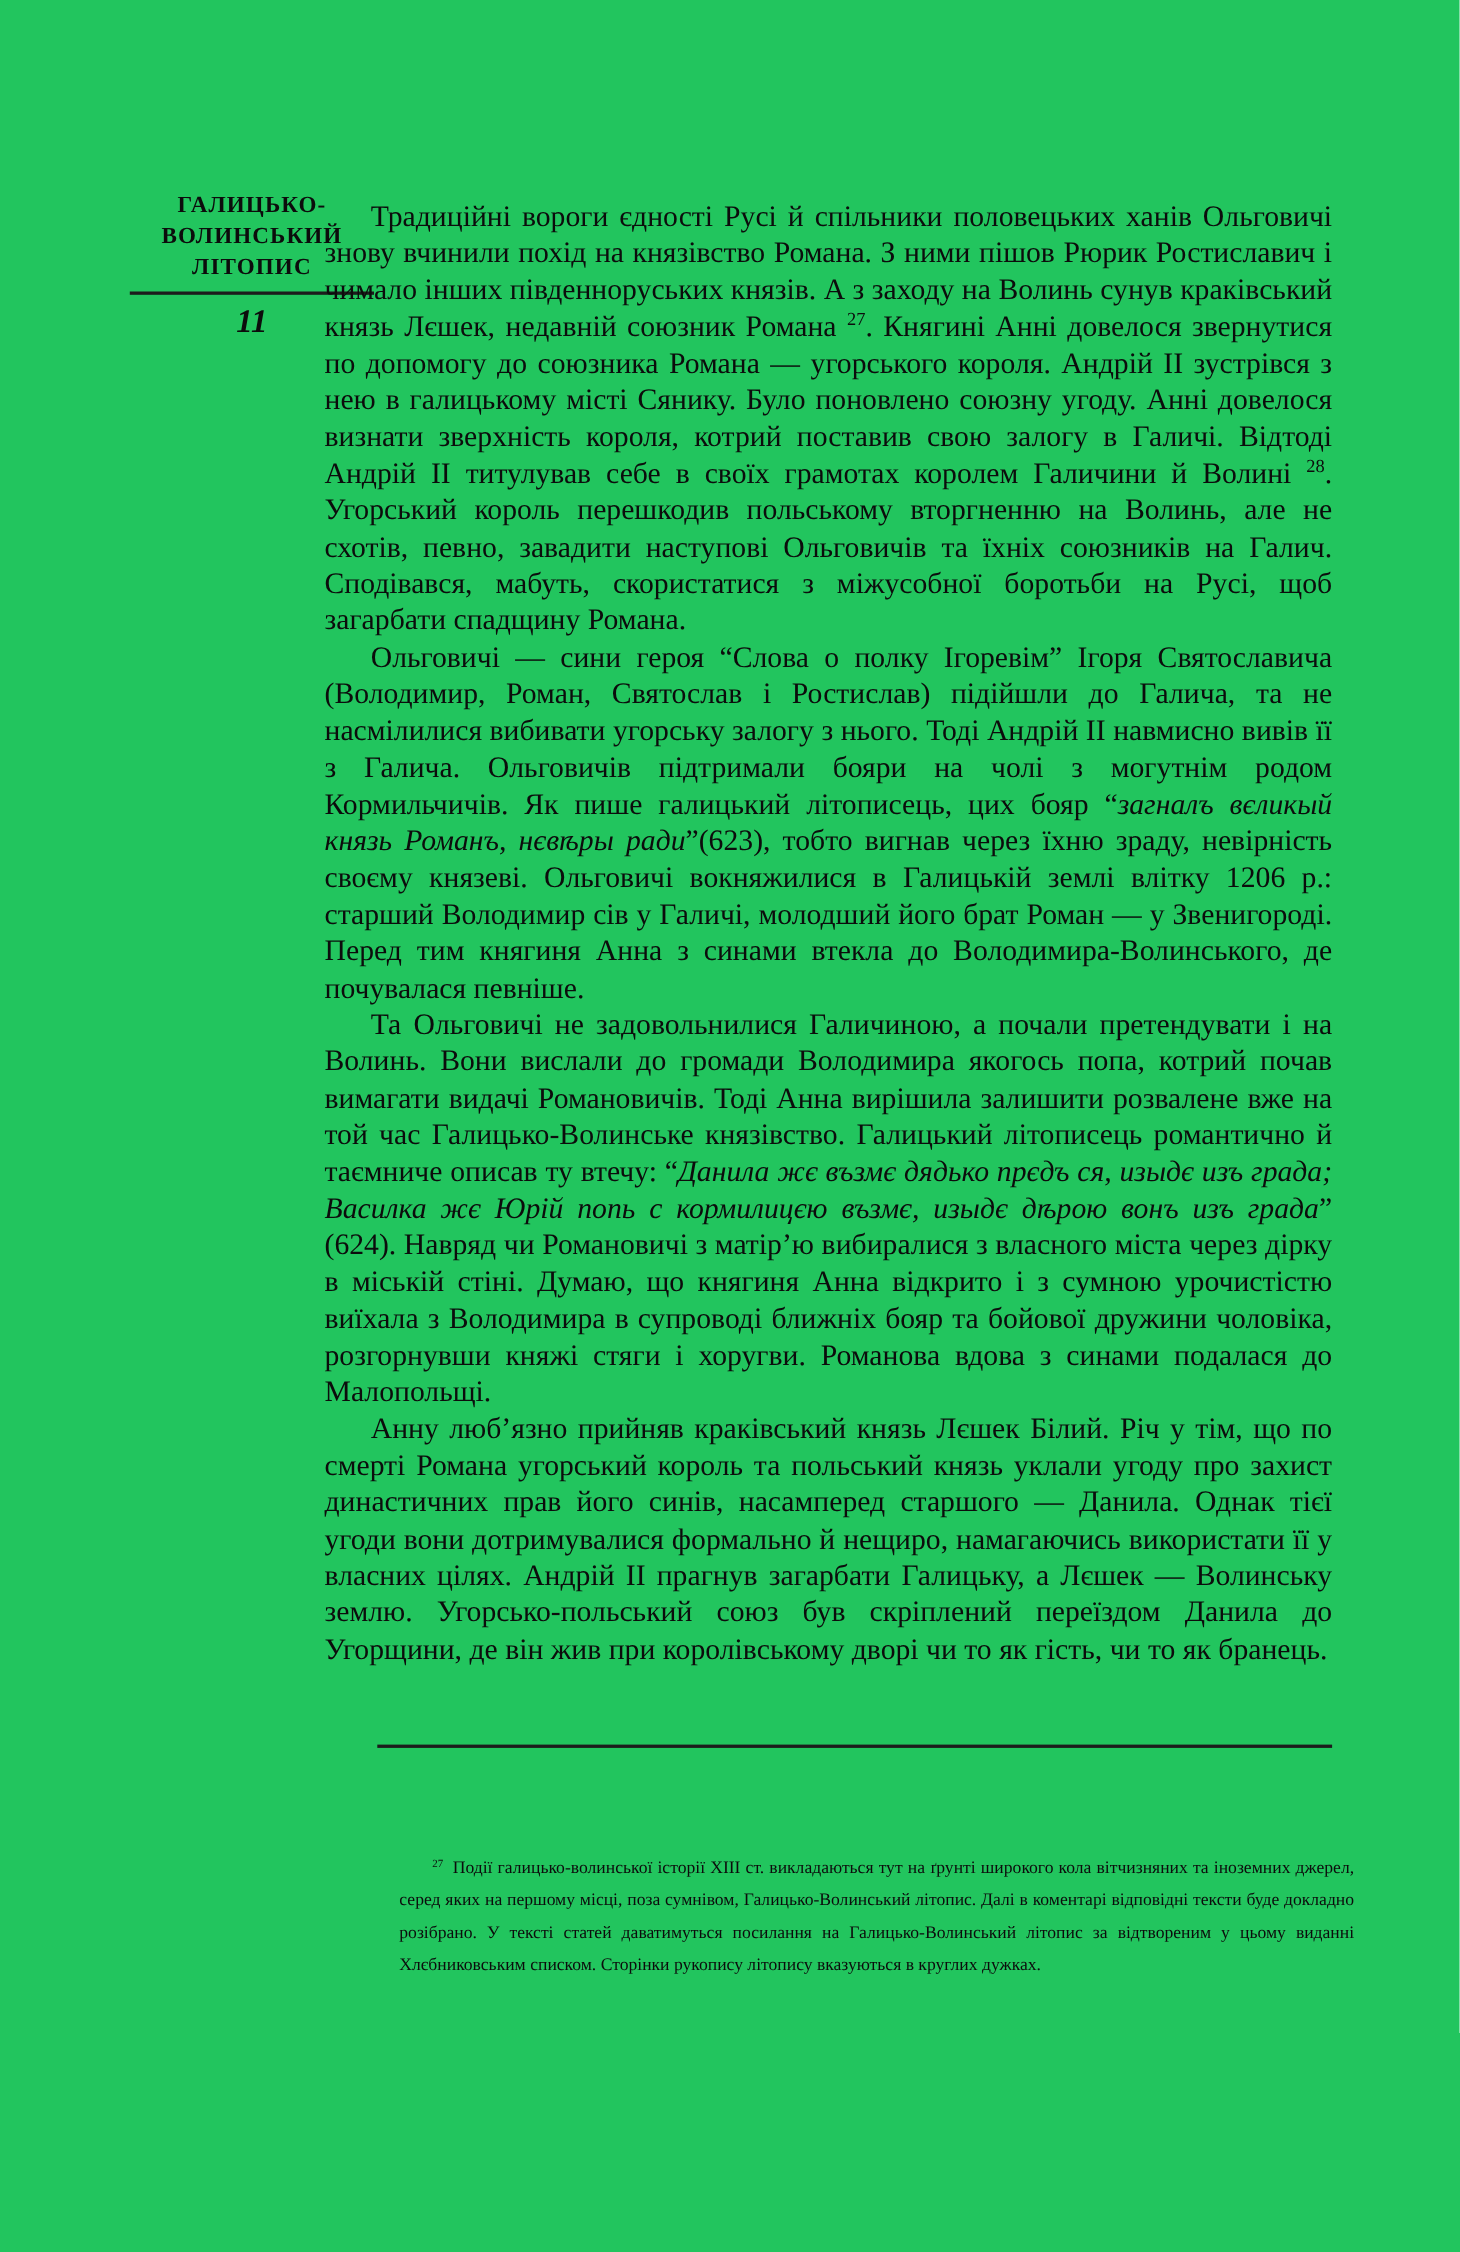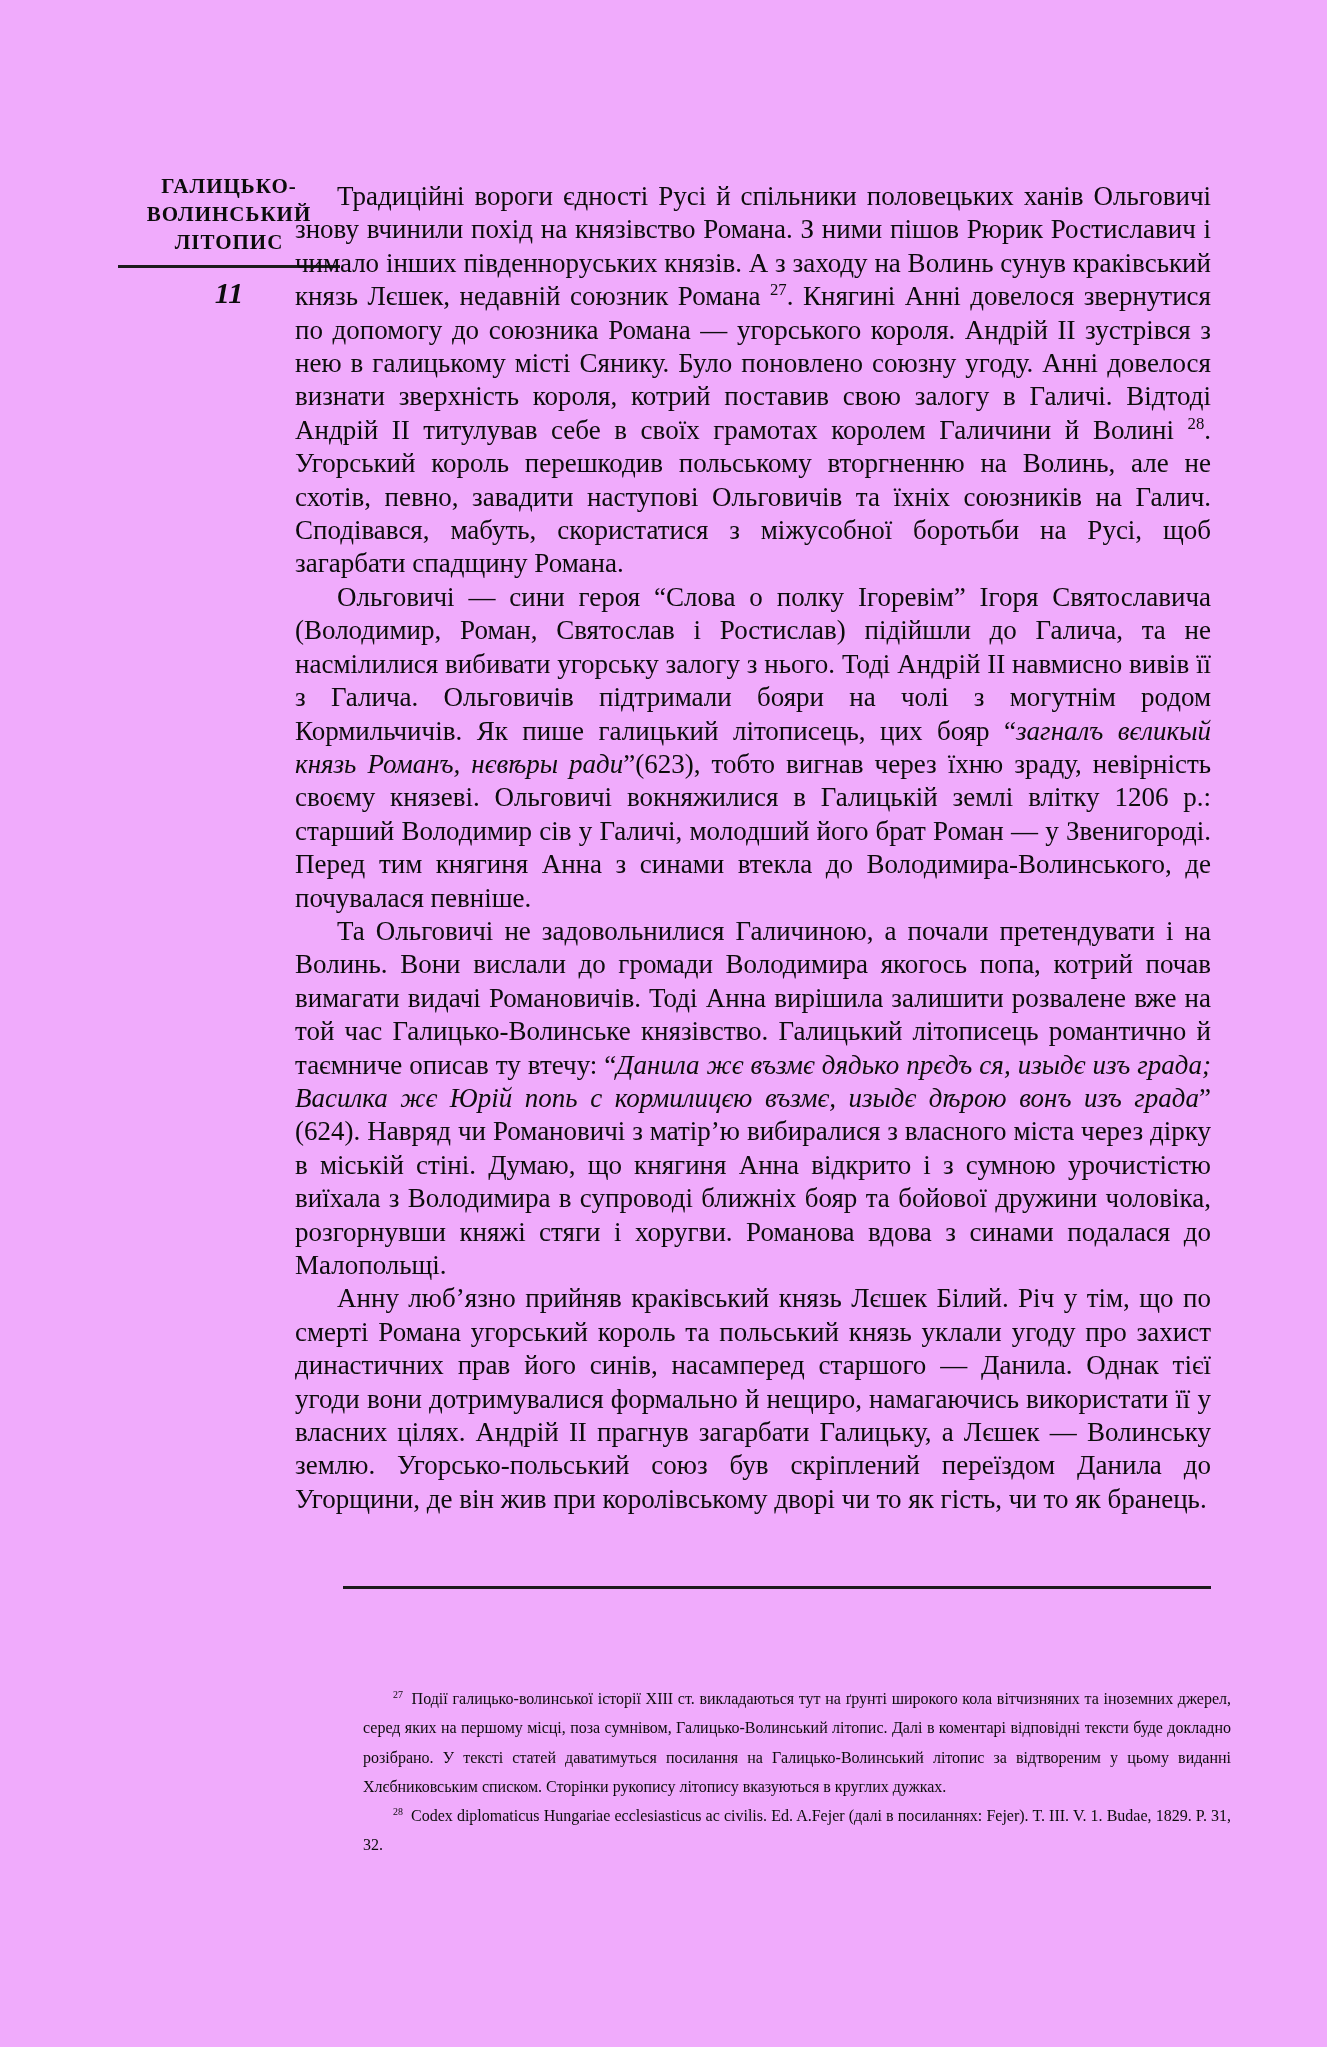--- a/index.html
+++ b/index.html
@@ -1,20 +1,20 @@
 <!DOCTYPE html>
 <html lang="uk"><head>
 <meta charset="utf-8">
 <style>
   html, body { margin: 0; padding: 0; background: #ffffff; }
   .page {
     position: relative;
     width: 1327px;
     height: 2047px;
-    background: #f0abfc;
+    background: #22c55e;
     color: #0c0c0c;
     font-family: "Liberation Serif", serif;
     overflow: hidden;
   }
   
   .margin-header {
     position: absolute;
     left: 118px;
     top: 172px;
     width: 222px;
@@ -107,16 +107,15 @@
     <p><span>Традиційні вороги єдності Русі й спільники половецьких ханів Ольговичі знову вчинили похід на князівство Романа. З ними пішов Рюрик Ростиславич і чимало інших південноруських князів. А з заходу на Волинь сунув краківський князь Лєшек, недавній союзник Романа </span><span class="sup">27</span><span>. Княгині Анні довелося звернутися по допомогу до союзника Романа — угорського короля. Андрій II зустрівся з нею в галицькому місті Сянику. Було поновлено союзну угоду. Анні довелося визнати зверхність короля, котрий поставив свою залогу в Галичі. Відтоді Андрій II титулував себе в своїх грамотах королем Галичини й Волині </span><span class="sup">28</span><span>. Угорський король перешкодив польському вторгненню на Волинь, але не схотів, певно, завадити наступові Ольговичів та їхніх союзників на Галич. Сподівався, мабуть, скористатися з міжусобної боротьби на Русі, щоб загарбати спадщину Романа.</span></p>
     <p><span>Ольговичі — сини героя “Слова о полку Ігоревім” Ігоря Святославича (Володимир, Роман, Святослав і Ростислав) підійшли до Галича, та не насмілилися вибивати угорську залогу з нього. Тоді Андрій II навмисно вивів її з Галича. Ольговичів підтримали бояри на чолі з могутнім родом Кормильчичів. Як пише галицький літописець, цих бояр “</span><span class="it">загналъ вєликый князь Романъ, нєвѣры ради</span><span>”(623), тобто вигнав через їхню зраду, невірність своєму князеві. Ольговичі вокняжилися в Галицькій землі влітку 1206 р.: старший Володимир сів у Галичі, молодший його брат Роман — у Звенигороді. Перед тим княгиня Анна з синами втекла до Володимира-Волинського, де почувалася певніше.</span></p>
     <p><span>Та Ольговичі не задовольнилися Галичиною, а почали претендувати і на Волинь. Вони вислали до громади Володимира якогось попа, котрий почав вимагати видачі Романовичів. Тоді Анна вирішила залишити розвалене вже на той час Галицько-Волинське князівство. Галицький літописець романтично й таємниче описав ту втечу: “</span><span class="it">Данила жє възмє дядько прєдъ ся, изыдє изъ града; Василка жє Юрій попь с кормилицєю възмє, изыдє дѣрою вонъ изъ града</span><span>” (624). Навряд чи Романовичі з матір’ю вибиралися з власного міста через дірку в міській стіні. Думаю, що княгиня Анна відкрито і з сумною урочистістю виїхала з Володимира в супроводі ближніх бояр та бойової дружини чоловіка, розгорнувши княжі стяги і хоругви. Романова вдова з синами подалася до Малопольщі.</span></p>
     <p><span>Анну люб’язно прийняв краківський князь Лєшек Білий. Річ у тім, що по смерті Романа угорський король та польський князь уклали угоду про захист династичних прав його синів, насамперед старшого — Данила. Однак тієї угоди вони дотримувалися формально й нещиро, намагаючись використати її у власних цілях. Андрій II прагнув загарбати Галицьку, а Лєшек — Волинську землю. Угорсько-польський союз був скріплений переїздом Данила до Угорщини, де він жив при королівському дворі чи то як гість, чи то як бранець.</span></p>
   </div>
 
   <hr class="fn-rule">
 
   <div class="footnotes">
     <p><span class="sup fn-marker">27</span><span><span> Події галицько-волинської історії XIII ст. викладаються тут на ґрунті широкого кола вітчизняних та іноземних джерел, серед яких на першому місці, поза сумнівом, Галицько-Волинський літопис. Далі в коментарі відповідні тексти буде докладно розібрано. У тексті статей даватимуться посилання на Галицько-Волинський літопис за відтвореним у цьому виданні Хлєбниковським списком. Сторінки рукопису літопису вказуються в круглих дужках.</span></span></p>
-    <p><span class="sup fn-marker">28</span><span><span> Codex diplomaticus Hungariae ecclesiasticus ac civilis. Ed. A.Fejer (далі в посиланнях: Fejer). T. III. V. 1. Budae, 1829. P. 31, 32.</span></span></p>
   </div>
 
 </div>
 
 </body></html>

